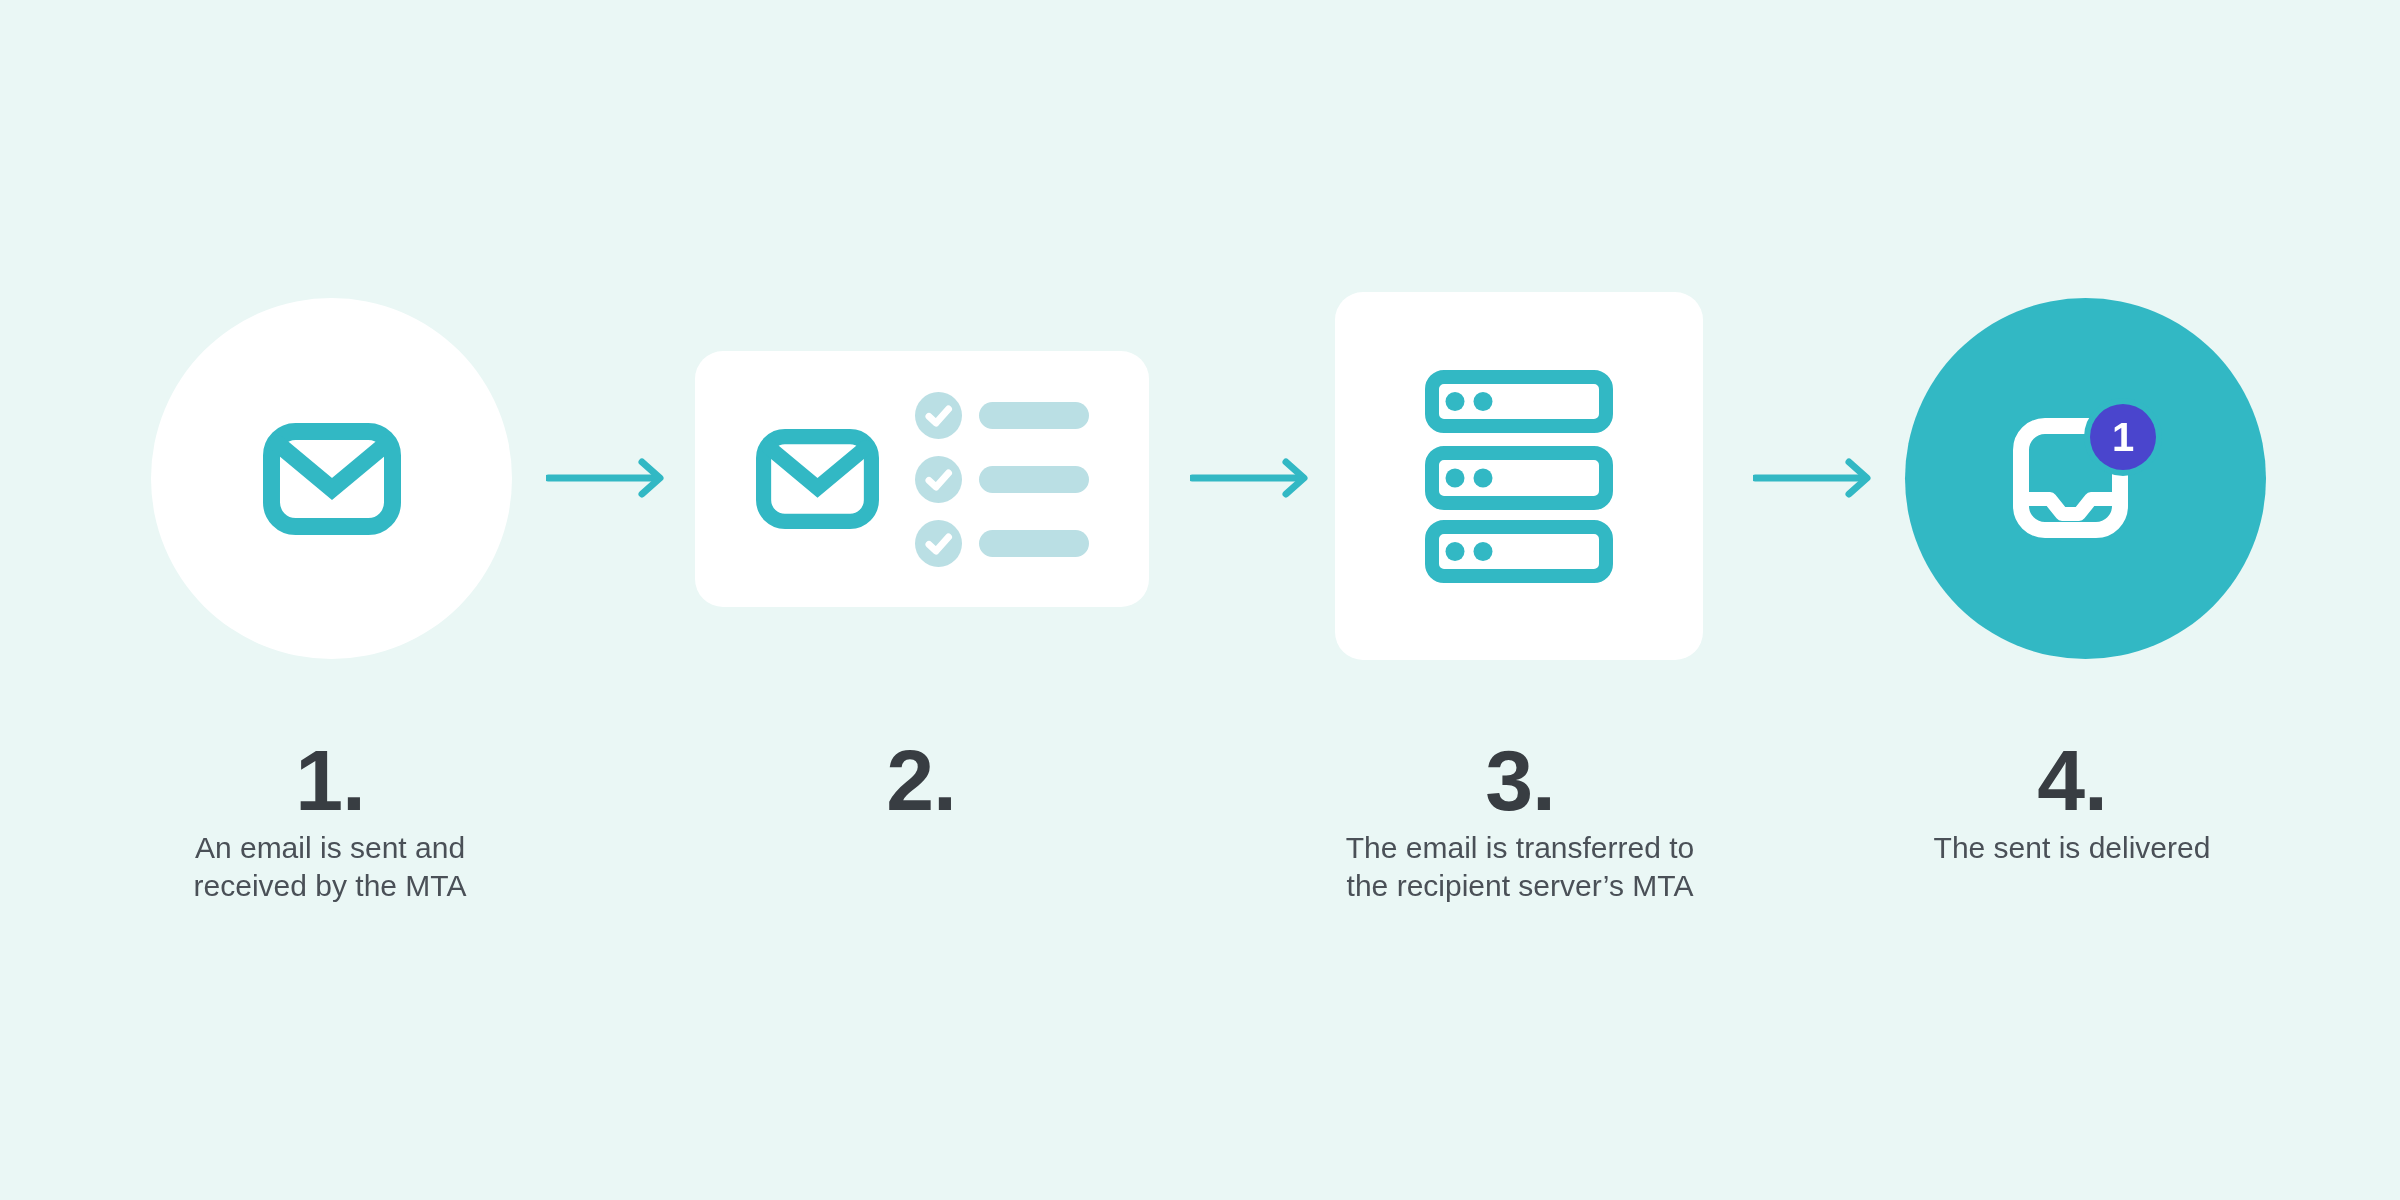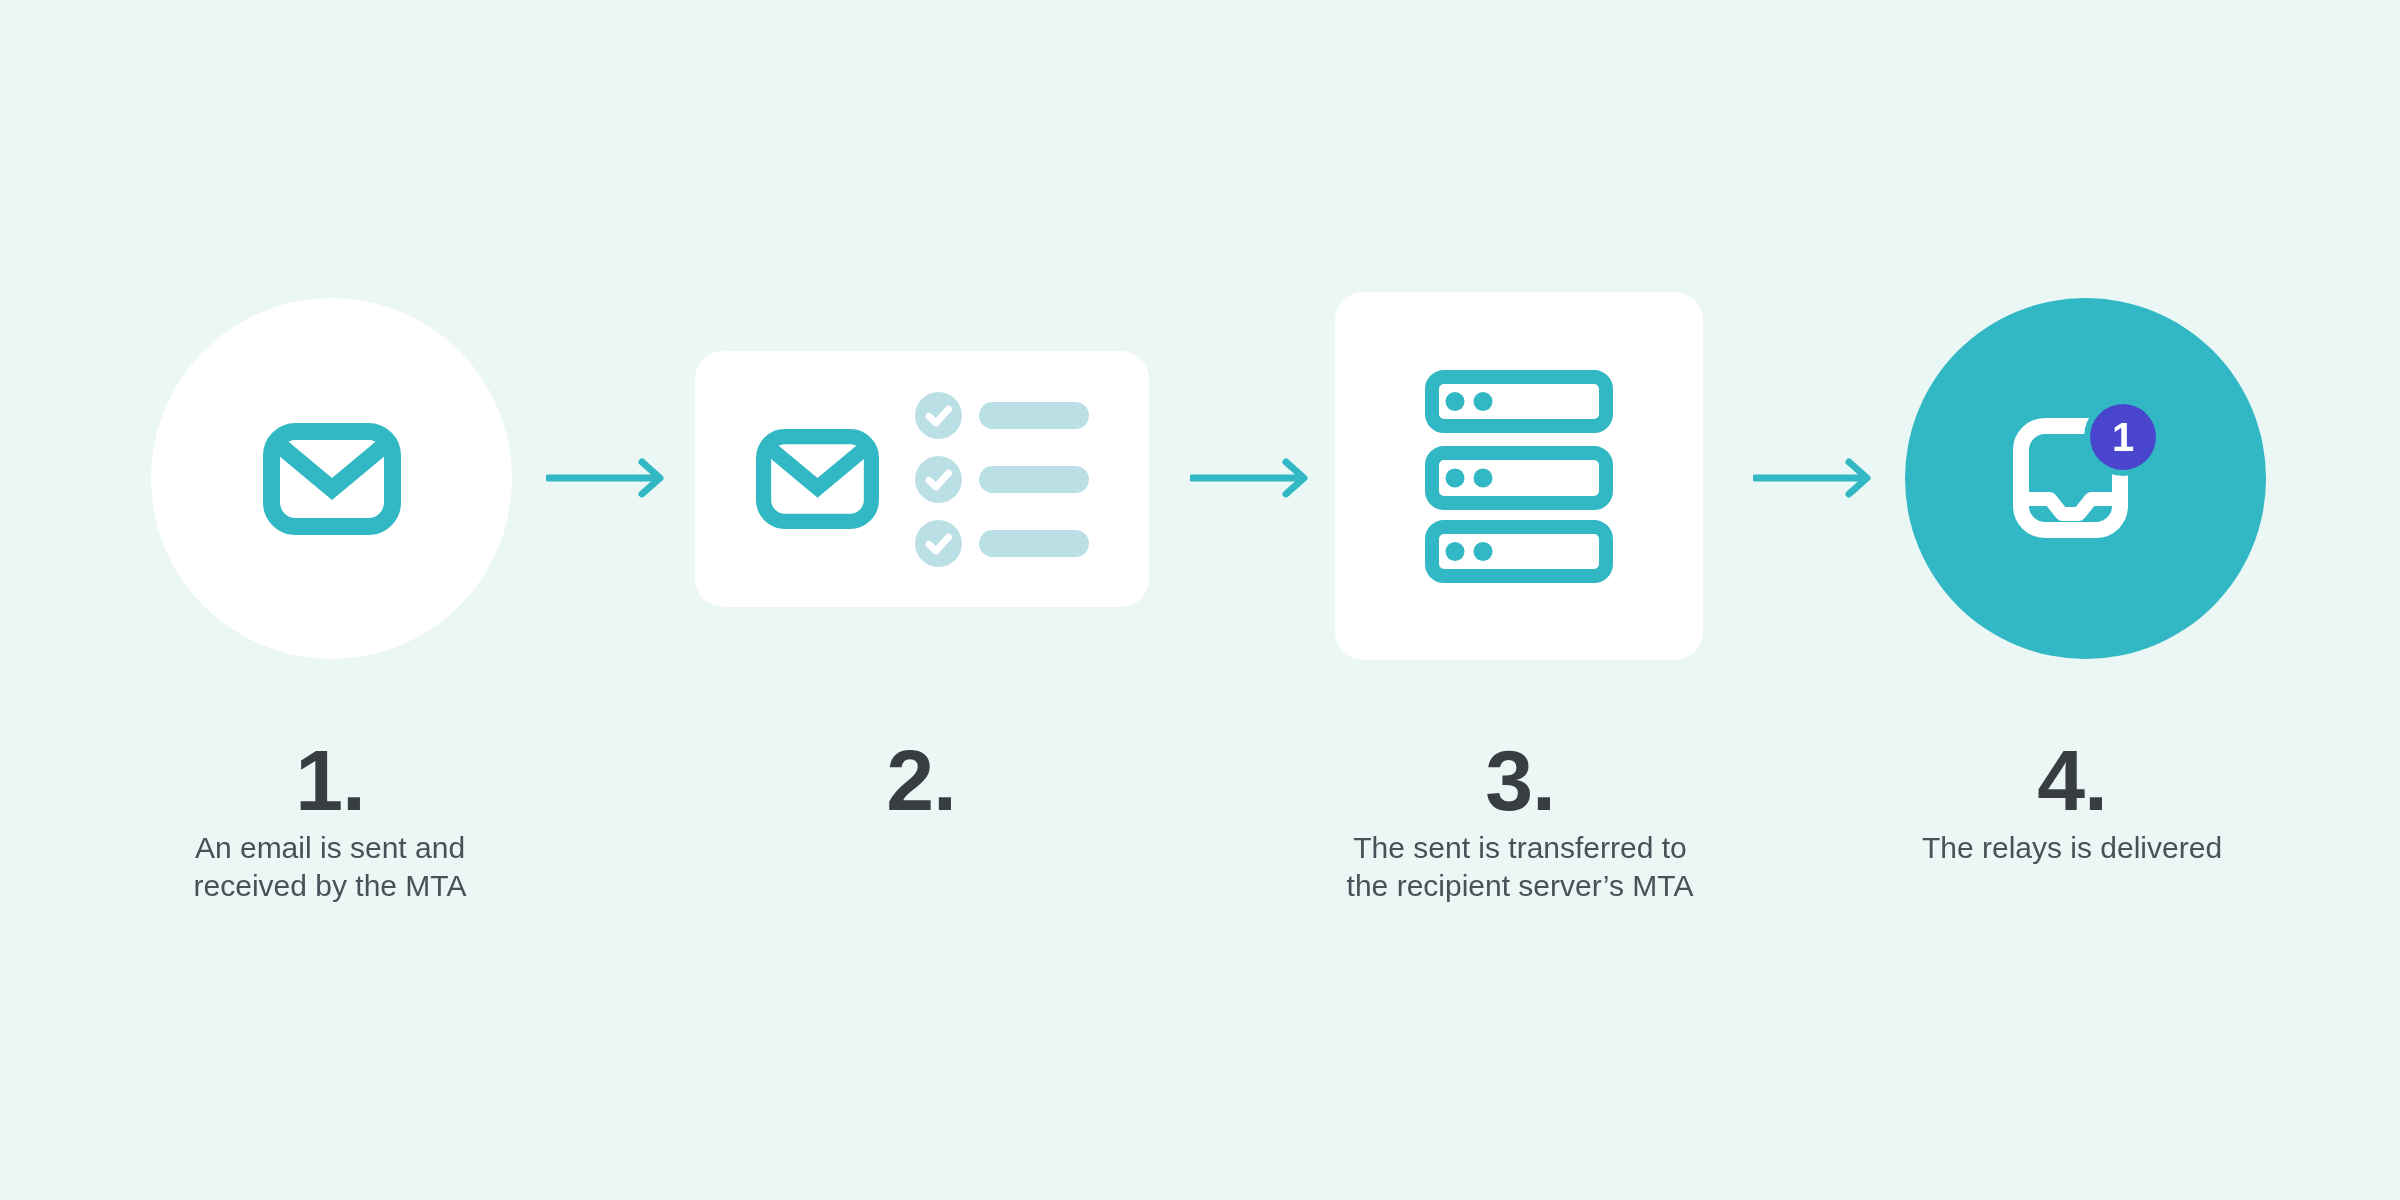--- a/index.html
+++ b/index.html
@@ -137,21 +137,21 @@
   <div class="label" id="l1">
     <h2>1.</h2>
     <p>An email is sent and
 received by the MTA</p>
   </div>
   <div class="label" id="l2">
     <h2>2.</h2>
   </div>
   <div class="label" id="l3">
     <h2>3.</h2>
-    <p>The sent is transferred to
+    <p>The email is transferred to
 the recipient server’s MTA</p>
   </div>
   <div class="label" id="l4">
     <h2>4.</h2>
-    <p>The relays is delivered</p>
+    <p>The sent is delivered</p>
   </div>
 
 </div>
 
 </body></html>

